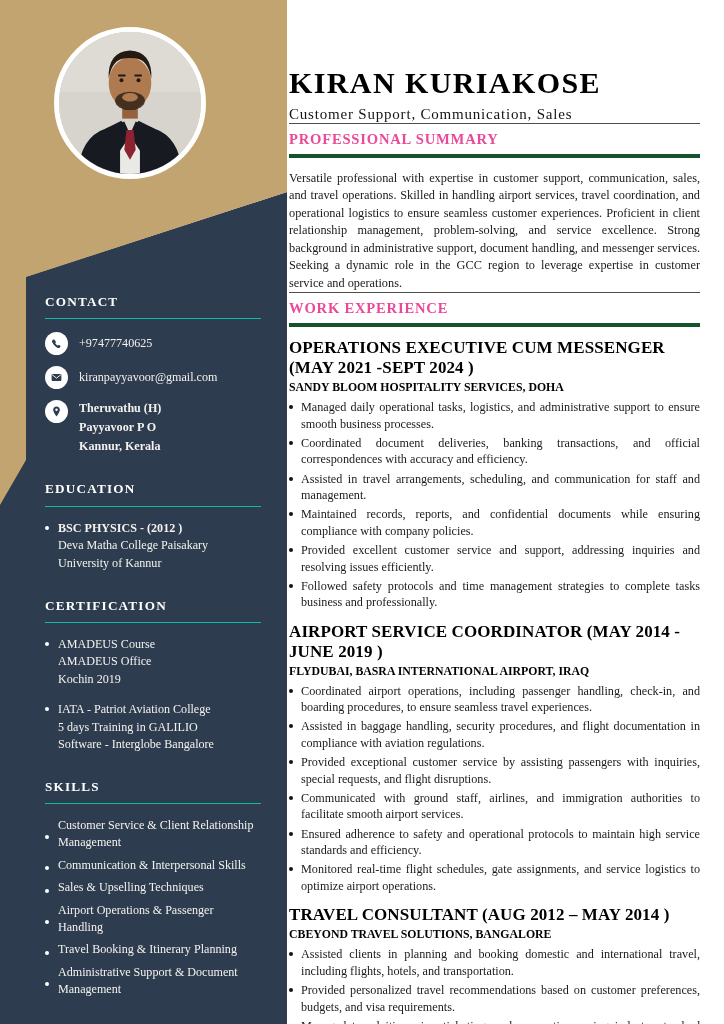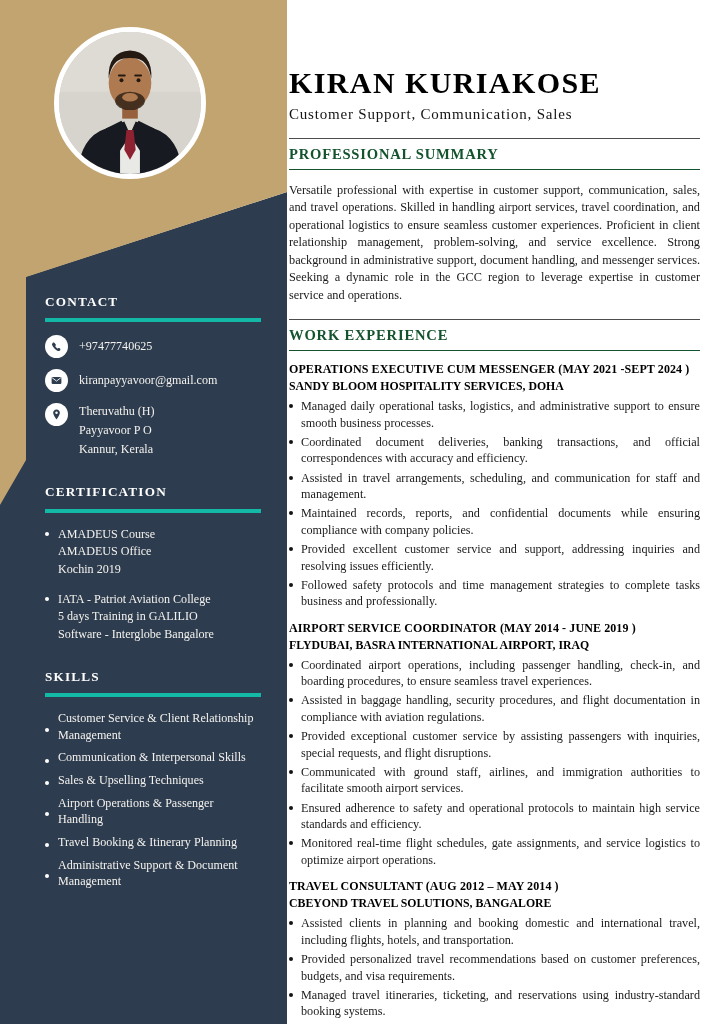--- a/index.html
+++ b/index.html
@@ -48,26 +48,26 @@
     color: #f4f2ee;
     font-size: 12.1px;
     line-height: 1.38;
   }
   .side-sec { margin-bottom: 24px; }
   .side-sec h2 {
     font-size: 13.2px;
     font-weight: bold;
     letter-spacing: 1.2px;
     color: #ffffff;
-    border-bottom: 4px solid #14b8a6;
+    border-bottom: 1px solid #14b8a6;
     padding-bottom: 7px;
     margin-bottom: 13px;
   }
   .contact-row { display: flex; gap: 11px; margin-bottom: 11px; align-items: center; }
-  .contact-row.top { align-items: flex-start; }
+  .contact-row.top { align-items: flex-start; font-weight: bold; }
   .cicon {
     flex: none;
     width: 23px; height: 23px;
     border-radius: 50%;
     background: #ffffff;
     display: flex; align-items: center; justify-content: center;
   }
   .cicon svg { width: 13px; height: 13px; }
   .addr-lines div { margin-bottom: 2px; }
 
@@ -95,39 +95,38 @@
     color: #000;
     line-height: 1.1;
   }
   .subtitle {
     font-size: 15px;
     letter-spacing: 0.8px;
     margin-top: 7px;
     color: #141414;
   }
   .sec-head {
-    margin-top: 15px;
     border-top: 1px solid #4d4d4d;
-    border-bottom: 1px solid #14532d;
+    border-bottom: 4px solid #14532d;
     padding: 7px 0 6px;
     font-size: 14.6px;
     font-weight: bold;
     letter-spacing: 0.8px;
-    color: #14532d;
+    color: #ec4899;
   }
   .summary-text {
     margin-top: 12px;
     font-size: 12.3px;
     line-height: 1.42;
     text-align: justify;
   }
   .job { margin-top: 11px; }
   .job .role {
     font-weight: bold;
-    font-size: 12px;
+    font-size: 17px;
     letter-spacing: 0.1px;
     color: #000;
   }
   .job .company {
     font-weight: bold;
     font-size: 11.8px;
     margin: 2px 0 4px;
     color: #000;
   }
   .job ul { list-style: none; }
@@ -198,20 +197,31 @@
             </svg>
         </span>
         <div class="addr-lines">
           <div>Theruvathu (H)</div>
           <div>Payyavoor P O</div>
           <div>Kannur, Kerala</div>
         </div>
       </div>
     </section>
 
+    <section class="side-sec">
+      <h2>EDUCATION</h2>
+      <div class="side-item">
+        <span class="sdot"></span>
+        <div class="side-lines">
+          <div class="side-bold">BSC PHYSICS - (2012 )</div>
+          <div>Deva Matha College Paisakary</div>
+          <div>University of Kannur</div>
+        </div>
+      </div>
+    </section>
 
     <section class="side-sec">
       <h2>CERTIFICATION</h2>
       <div class="side-item">
         <span class="sdot"></span>
         <div class="side-lines">
           <div>AMADEUS Course</div>
           <div>AMADEUS Office</div>
           <div>Kochin 2019</div>
         </div>

